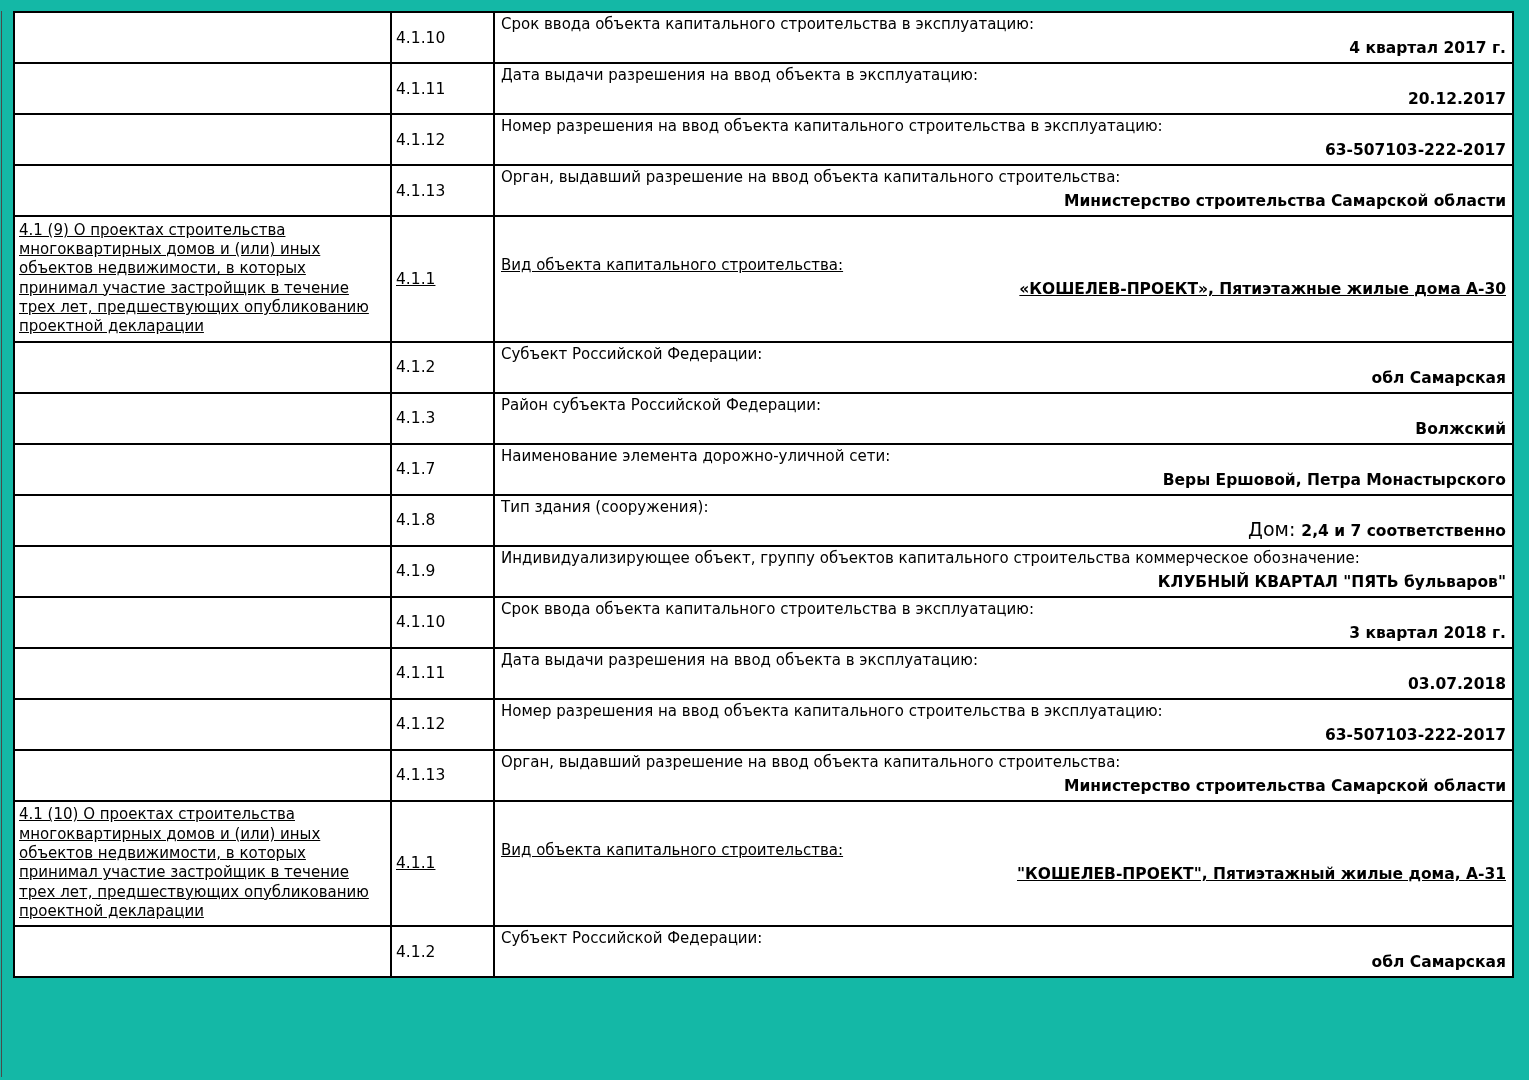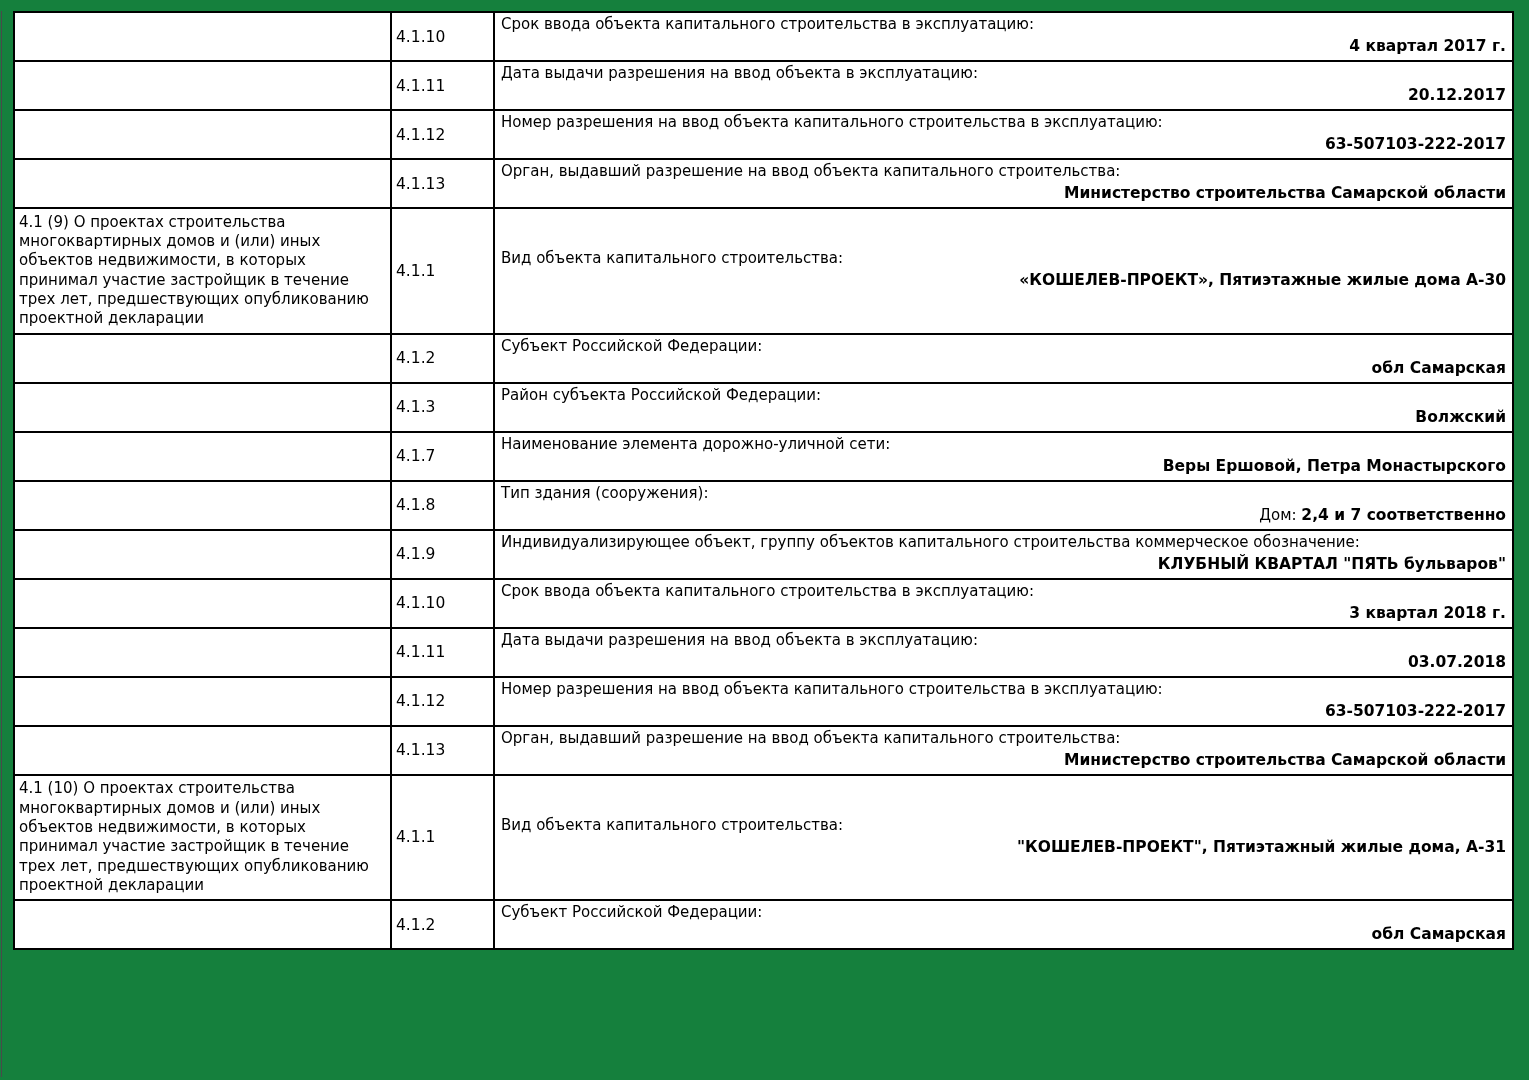--- a/index.html
+++ b/index.html
@@ -8,21 +8,21 @@
     height: 1080px;
     background: #ffffff;
     font-family: "DejaVu Sans", sans-serif;
     color: #000000;
     overflow: hidden;
   }
   .page {
     position: relative;
     width: 1529px;
     height: 1080px;
-    background: #15803d;
+    background: #14b8a6;
   }
   .page-edge-line {
     position: absolute;
     left: 1px;
     top: 11px;
     width: 1px;
     height: 1066px;
     background: #4a4a4a;
   }
   table.decl {
@@ -33,21 +33,21 @@
     border-collapse: collapse;
     table-layout: fixed;
   }
   table.decl td {
     border: 2px solid #000000;
     vertical-align: middle;
     overflow: hidden;
     background: #ffffff;
   }
   tr.row { height: 45.5px; }
-  tr.row.tall { height: 125.5px; }
+  tr.row.tall { height: 125.5px; text-decoration: underline; }
   tbody tr.row:first-child { height: 41px; }
 
   td.cell-section {
     vertical-align: top;
     padding: 1px 4px 1px 4px;
   }
   .section-text {
     font-size: 15px;
     line-height: 19.3px;
     white-space: pre-line;
@@ -68,21 +68,21 @@
     white-space: nowrap;
   }
   .field-value-line {
     font-size: 15px;
     line-height: 23px;
     white-space: nowrap;
     text-align: right;
   }
   .value-prefix {
     font-weight: normal;
-    font-size: 15px;
+    font-size: 19px;
   }
   .field-value {
     font-weight: bold;
     font-size: 15.5px;
   }
 </style>
 </head>
 <body>
 
 <div class="page">

